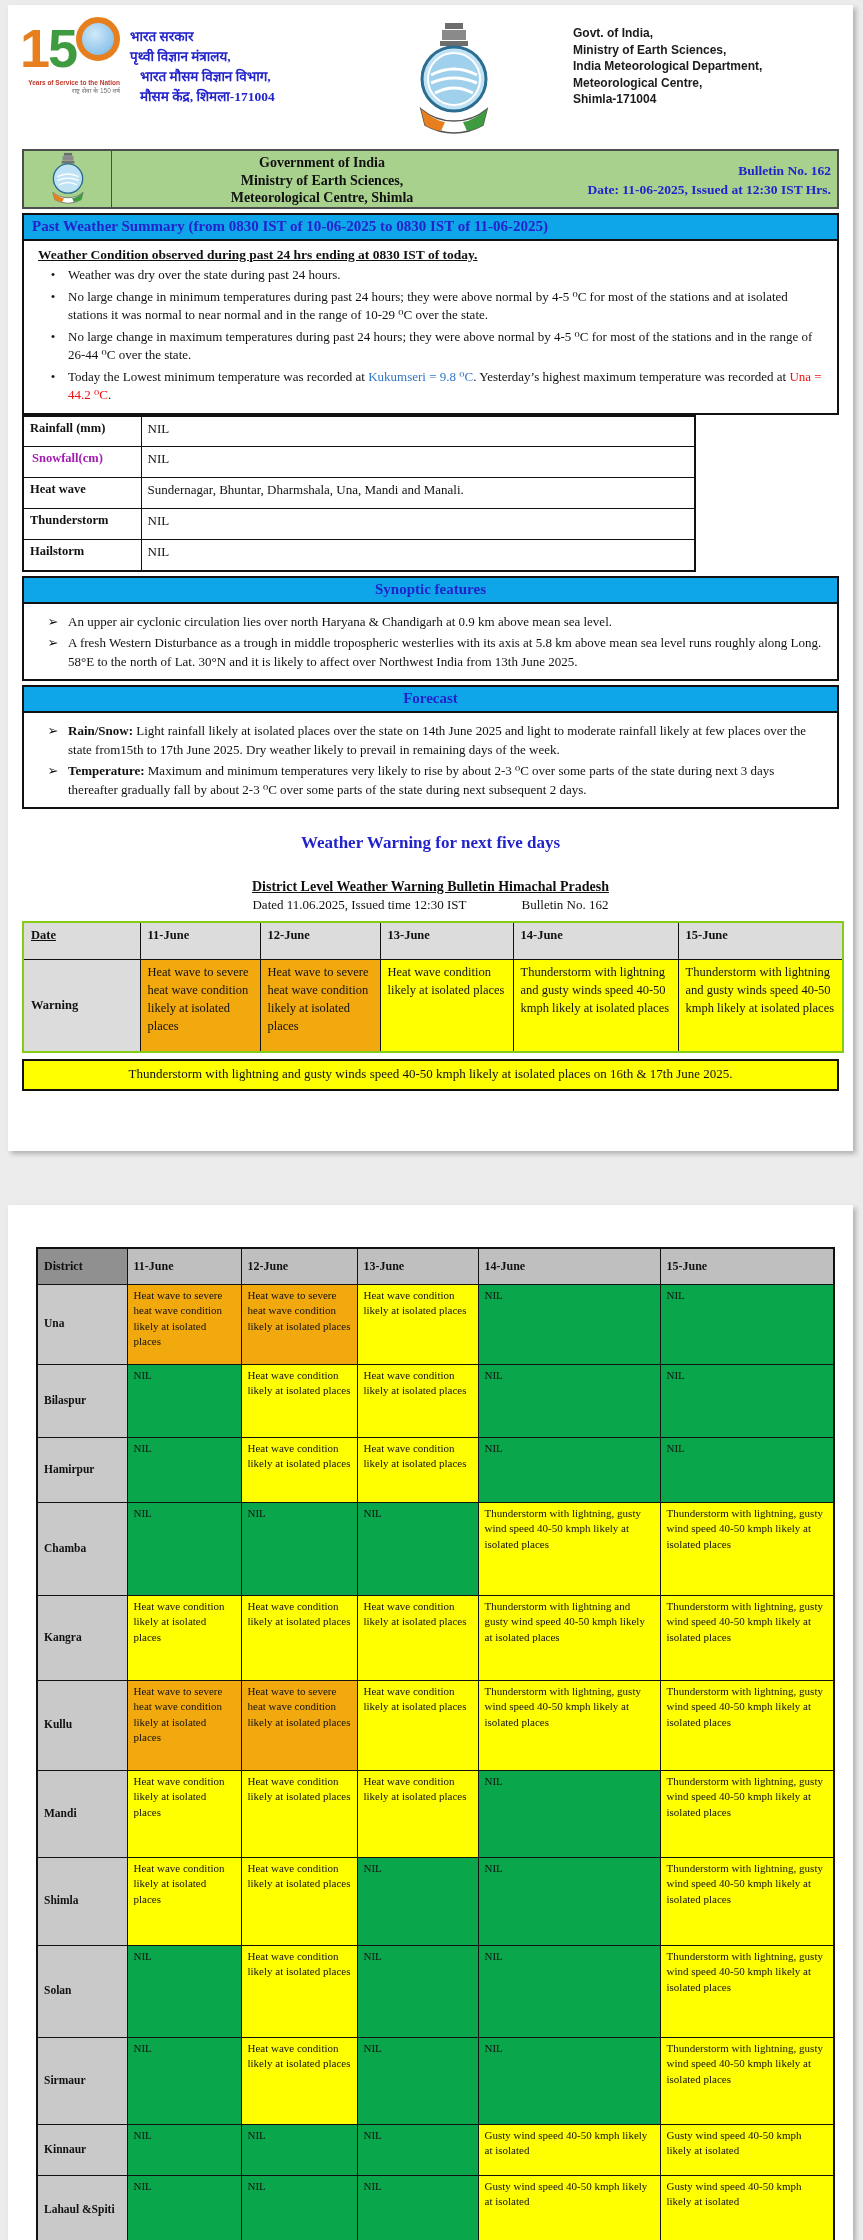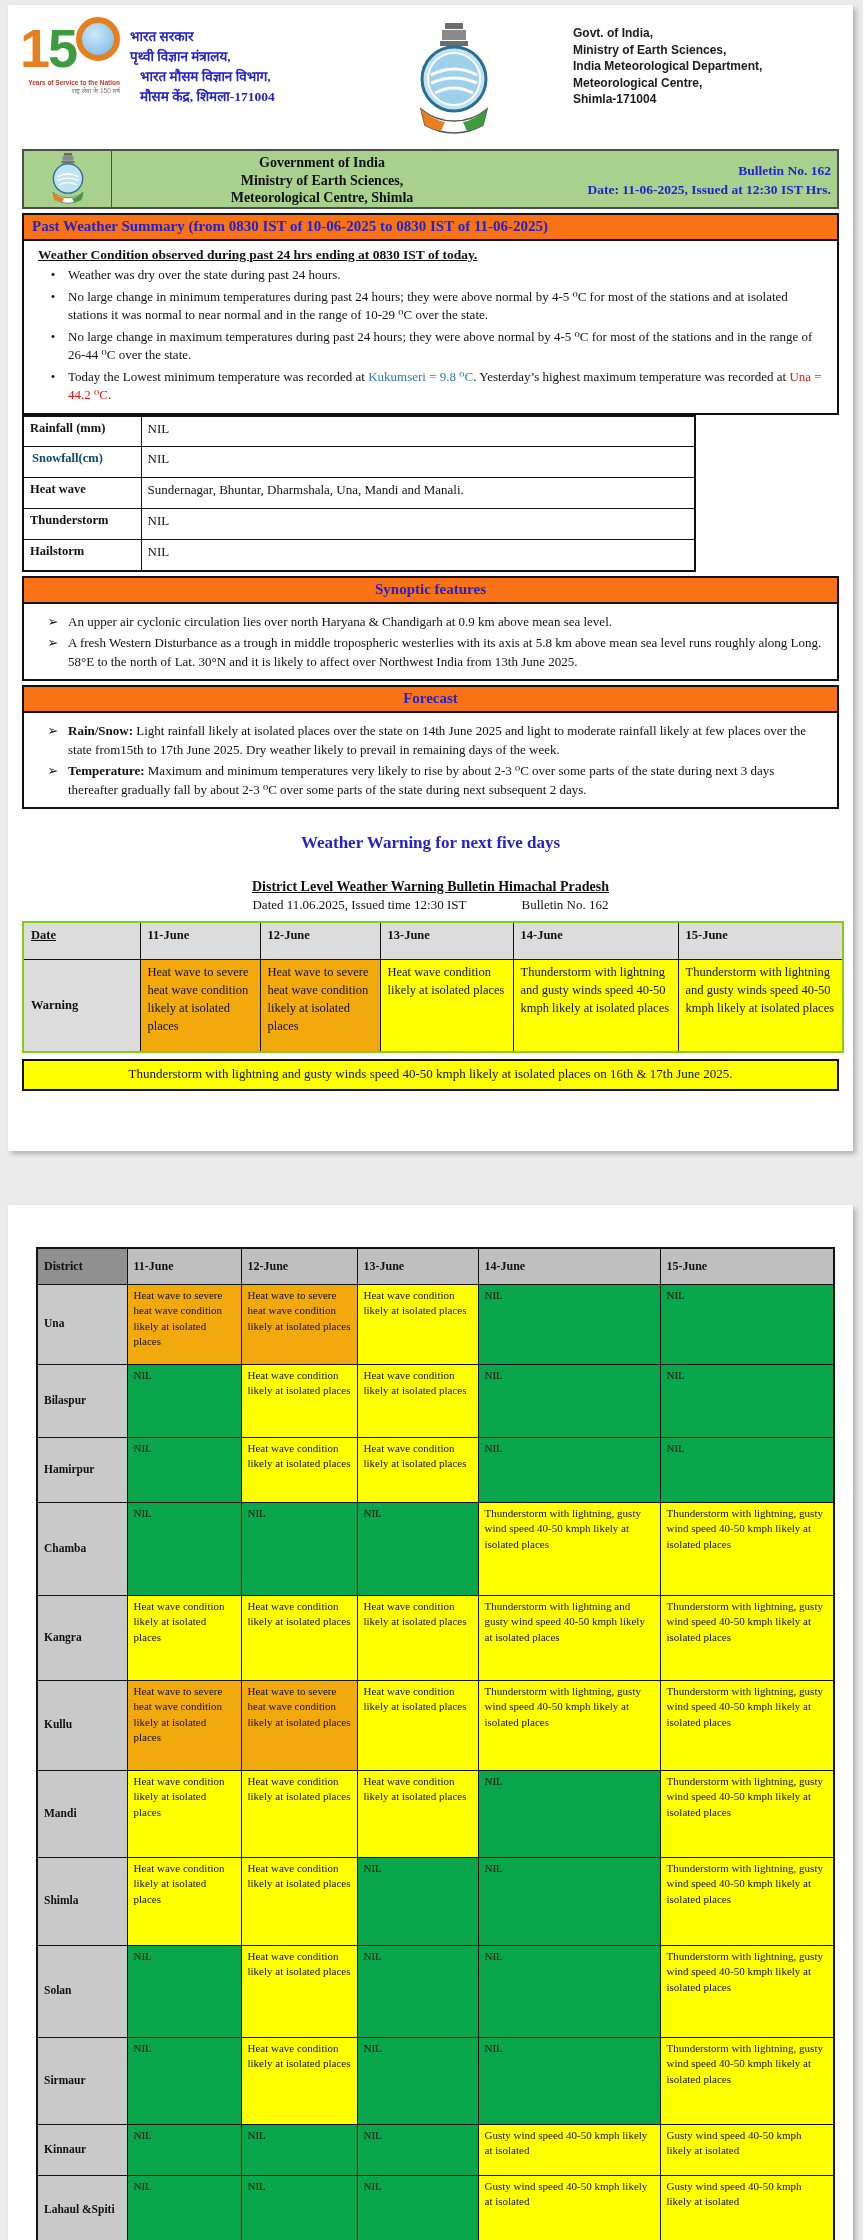--- a/index.html
+++ b/index.html
@@ -35,21 +35,21 @@
   
   .imd-emblem { text-align: center; }
 
   
   .banner { margin: 2px 14px 0 14px; border: 2px solid #4d4d4d; background: #a9d18e; display: flex; align-items: stretch; height: 60px; }
   .banner .b-emblem { width: 88px; border-right: 1.5px solid #4d4d4d; display: flex; align-items: center; justify-content: center; }
   .banner .b-center { flex: 1; text-align: center; font-weight: bold; font-size: 14px; line-height: 17.5px; padding-top: 3px; }
   .banner .b-right { width: 305px; text-align: right; padding: 10px 6px 0 0; font-weight: bold; font-size: 13.5px; line-height: 19px; color: #2323cc; }
 
   
-  .bar { margin: 4px 14px 0 14px; border: 2px solid #111; background: #f97316; padding: 3px 8px 4px 8px; font-weight: bold; font-size: 15px; color: #2323cc; }
+  .bar { margin: 4px 14px 0 14px; border: 2px solid #111; background: #0ea5e9; padding: 3px 8px 4px 8px; font-weight: bold; font-size: 15px; color: #2323cc; }
   .bar.center { text-align: center; }
   .box { margin: 0 14px; border: 2px solid #111; border-top: none; padding: 6px 12px 8px 14px; }
   .box-heading { font-weight: bold; text-decoration: underline; font-size: 13.5px; margin-bottom: 2px; }
   .blist .li { display: flex; font-size: 13px; line-height: 18.5px; margin-top: 3px; }
   .blist .marker { width: 30px; text-align: center; flex: none; }
   .blist .li-body { flex: 1; padding-right: 2px; }
 
   
   table { border-collapse: collapse; }
   .cond-table { margin: 0 14px; width: 674px; border: 2px solid #111; }
@@ -187,21 +187,21 @@
       </div>
   </div>
 
   <table class="cond-table">
     <tbody>
         <tr>
           <th>Rainfall (mm)</th>
           <td>NIL</td>
         </tr>
         <tr>
-          <th style="color: #0c4a6e; padding-left: 8px;">Snowfall(cm)</th>
+          <th style="color: #a21caf; padding-left: 8px;">Snowfall(cm)</th>
           <td>NIL</td>
         </tr>
         <tr>
           <th>Heat wave</th>
           <td>Sundernagar, Bhuntar, Dharmshala, Una, Mandi and Manali.</td>
         </tr>
         <tr>
           <th>Thunderstorm</th>
           <td>NIL</td>
         </tr>

